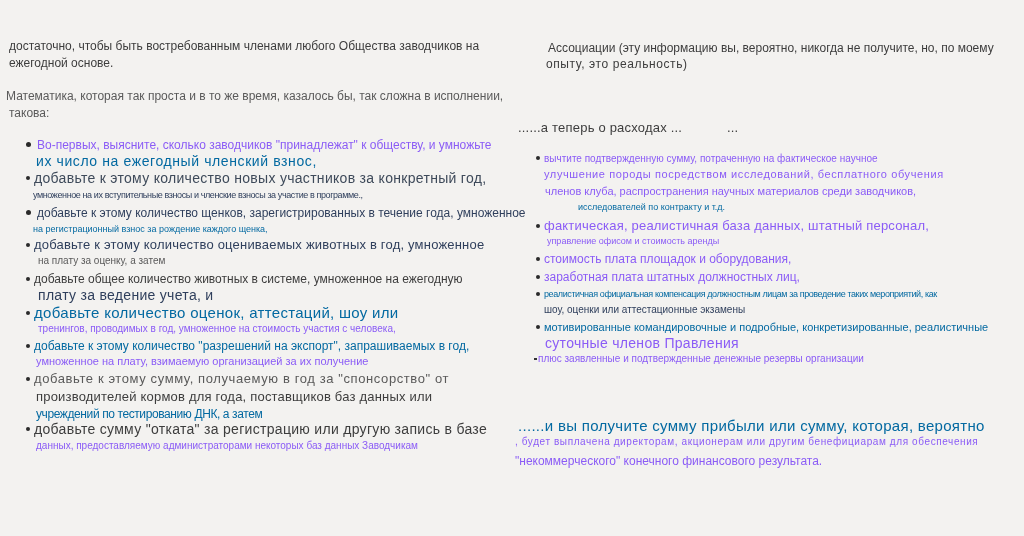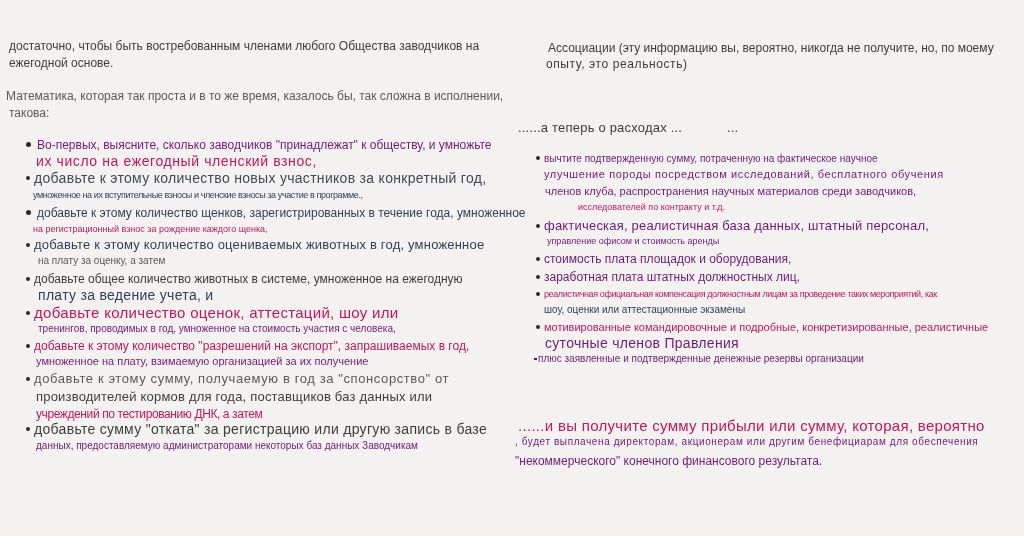--- a/index.html
+++ b/index.html
@@ -21,22 +21,22 @@
       border-radius: 50%;
       background: #2a2a2a;
       margin-right: 6px;
       vertical-align: middle;
       position: relative;
       top: -1px;
     }
     .small-bullet::before { width: 4px; height: 4px; margin-right: 4px; }
 
     .c-grey { color: #3d3d3d; }
-    .c-dark { color: #701a75; text-align: right; }
-    .c-brown { color: #be185d; }
+    .c-dark { color: #8b5cf6; text-align: right; }
+    .c-brown { color: #0369a1; }
     .c-navy { color: #2f3f5c; }
     .c-slate { color: #3e4a5a; }
     .c-light { color: #5a5a5a; }
 
     .f8 { font-size: 12px; }
     .f9 { font-size: 9px; }
     .f10 { font-size: 10px; }
     .f11 { font-size: 11px; }
     .f12 { font-size: 12px; }
     .f13 { font-size: 13px; letter-spacing: 0.2px; }

